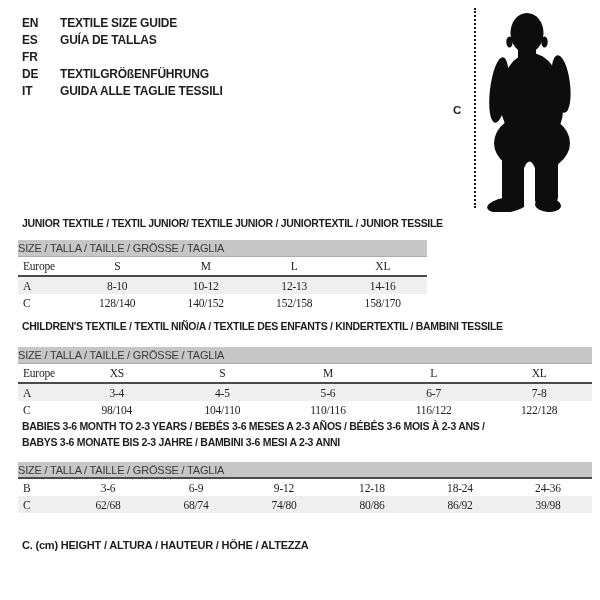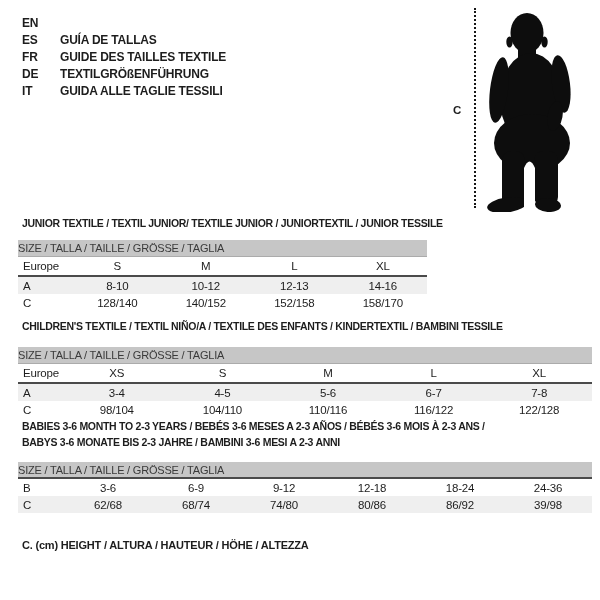--- a/index.html
+++ b/index.html
@@ -30,44 +30,44 @@
   
   .size-table{left:18px;background:#fff;}
   .t1{top:240px;width:409px;}
   .t2{top:347px;width:574px;}
   .t3{top:462px;width:574px;}
   .size-bar{
     height:17px;line-height:17px;background:#c6c6c6;border-bottom:1px solid #ababab;
     font-size:11px;color:#3a3a3a;box-sizing:border-box;
   }
   .size-bar.strong-rule{border-bottom:2px solid #4a4a4a;}
-  .t-row{display:flex;align-items:center;height:17px;font-size:11.5px;}
+  .t-row{display:flex;align-items:center;height:17px;font-size:11.5px;font-family:Liberation Serif, serif;}
   .t-row.region{height:18px;border-bottom:2px solid #4a4a4a;}
   .t-row.shaded{background:#efefef;}
   .t-label{width:55px;padding-left:5px;box-sizing:border-box;}
   .t2 .t-label,.t3 .t-label{width:46px;}
   .t-cell{flex:1;text-align:center;}
 
   
   .legend{top:536px;left:22px;line-height:19.5px;font-weight:bold;font-size:11px;}
 </style>
 </head>
 <body>
 
 <div class="abs lang-list">
   <div class="lang-row">
     <span class="lang-code">EN</span>
+    <span class="lang-title">TEXTILE SIZE GUIDE</span>
   </div>
   <div class="lang-row">
     <span class="lang-code">ES</span>
     <span class="lang-title">GUÍA DE TALLAS</span>
   </div>
   <div class="lang-row">
     <span class="lang-code">FR</span>
-    <span class="lang-title">GUIDE DES TAILLES TEXTILE</span>
   </div>
   <div class="lang-row">
     <span class="lang-code">DE</span>
     <span class="lang-title">TEXTILGRÖßENFÜHRUNG</span>
   </div>
   <div class="lang-row">
     <span class="lang-code">IT</span>
     <span class="lang-title">GUIDA ALLE TAGLIE TESSILI</span>
   </div>
 </div>

